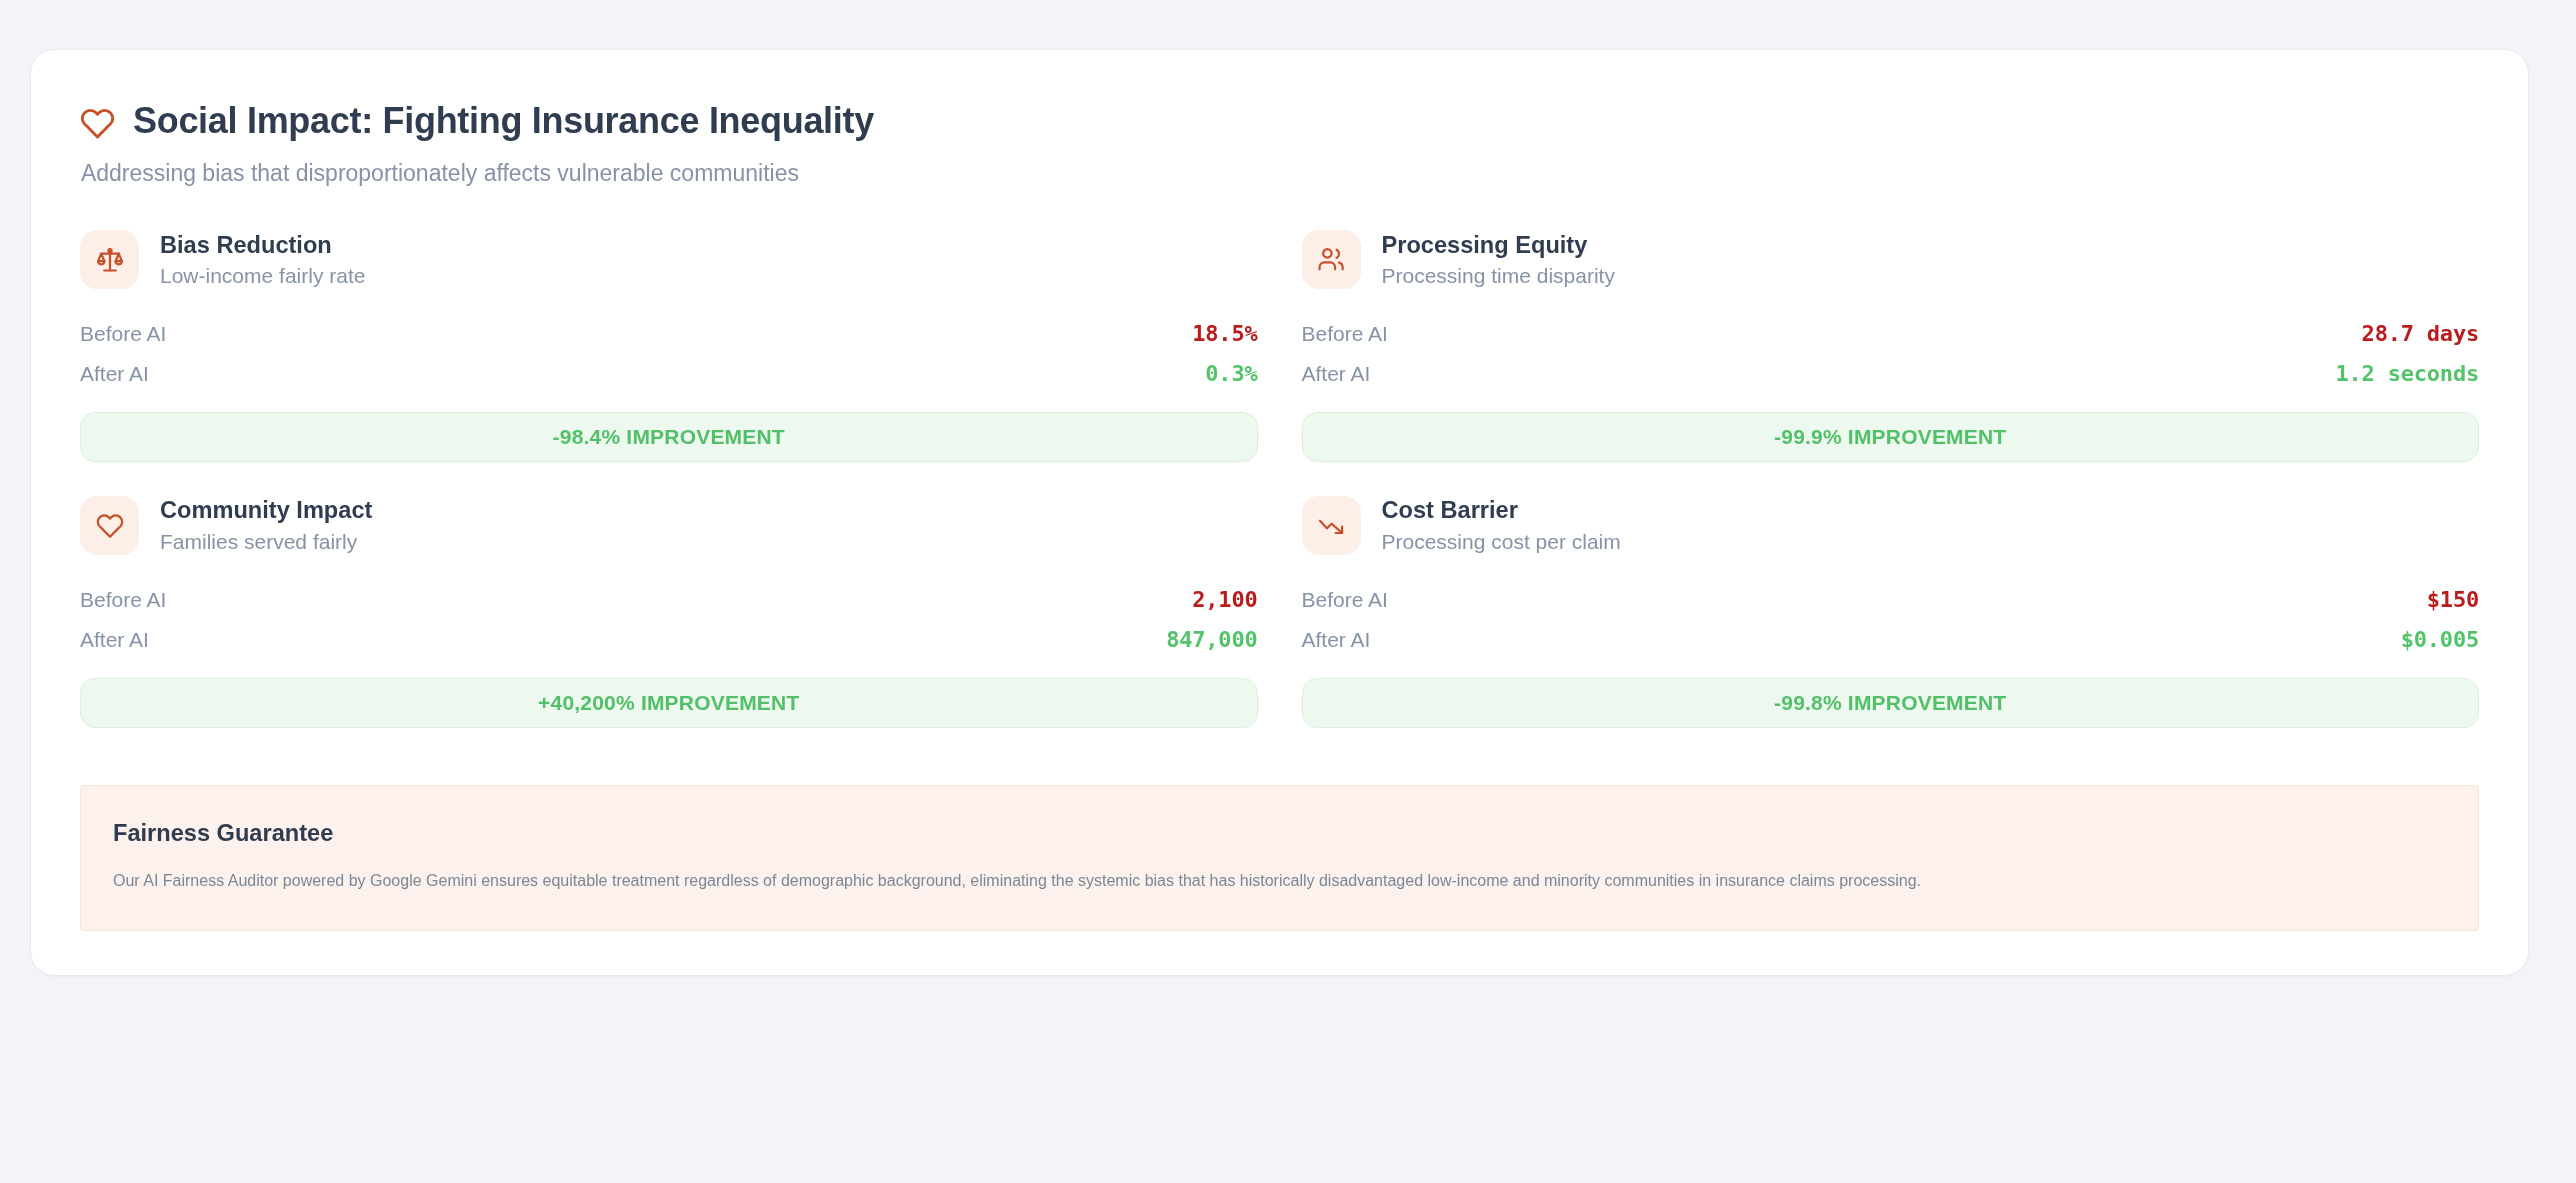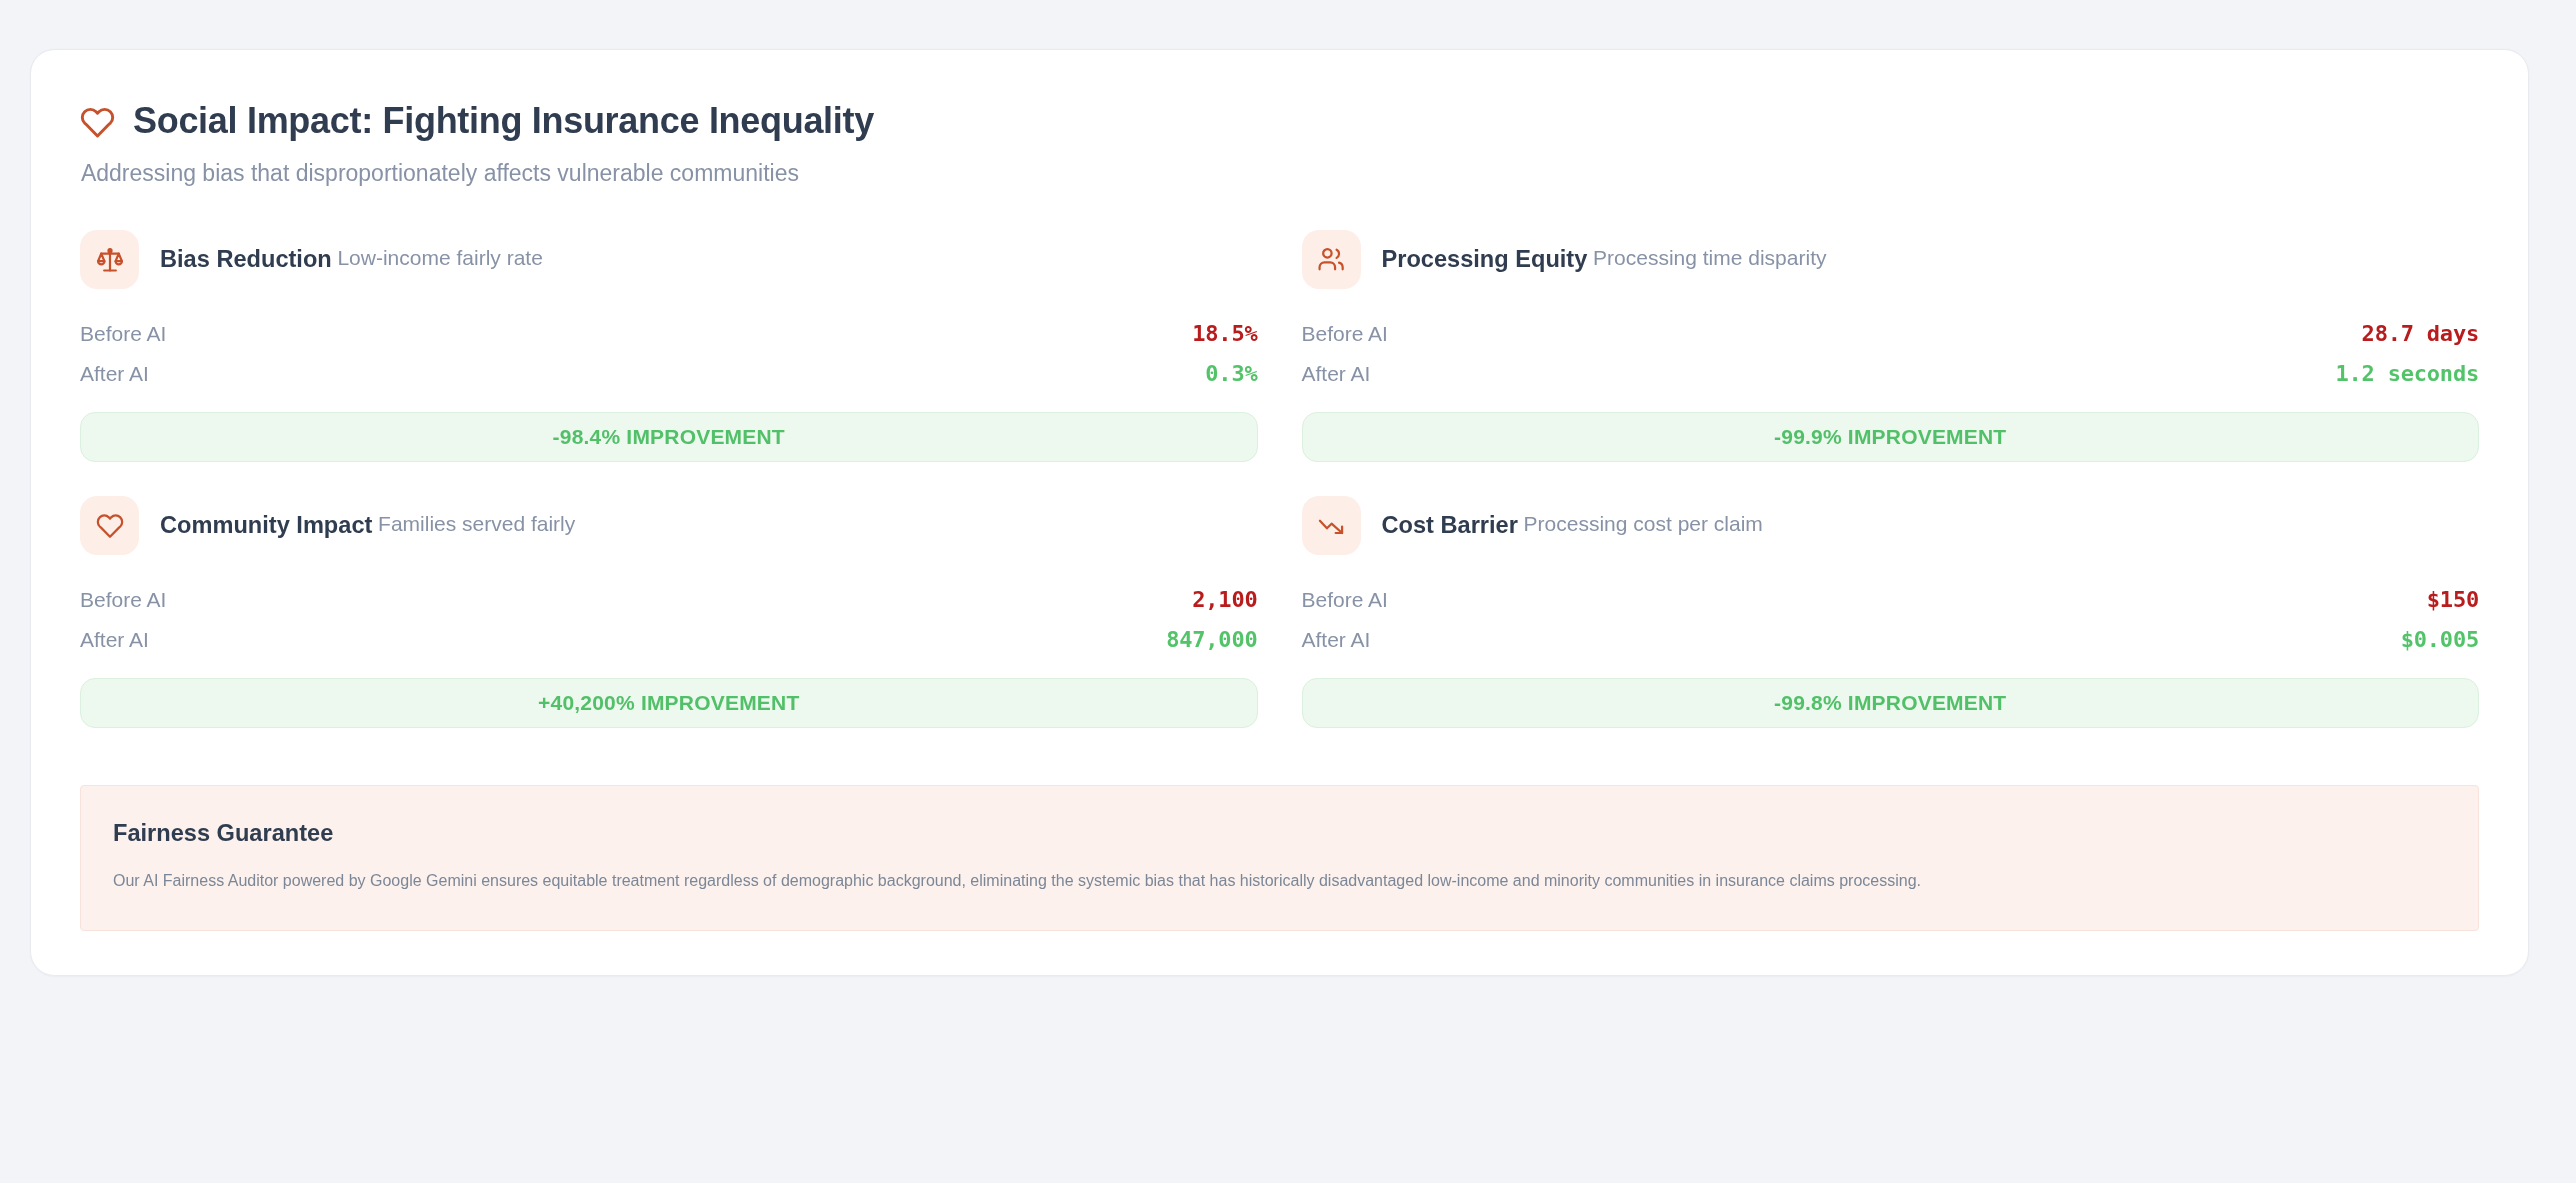--- a/index.html
+++ b/index.html
@@ -25,21 +25,21 @@
     border-radius: 24.6px;
     padding: 51px 49px 44px 49px;
     box-shadow: 0 0.9px 1.9px rgba(16, 24, 40, 0.03);
   }
 
   
   .panel-header { margin-bottom: 9.5px; }
 
   .title-row {
     display: flex;
-    align-items: flex-start;
+    align-items: flex-end;
     gap: 18px;
   }
 
   .heart-title-icon {
     width: 35px;
     height: 35px;
     flex: 0 0 auto;
     display: block;
     margin-top: 3.8px;
   }
@@ -87,21 +87,21 @@
     align-items: center;
     justify-content: center;
   }
 
   .metric-icon-box svg {
     width: 28px;
     height: 28px;
     display: block;
   }
 
-  .metric-head-text { display: flex; flex-direction: row; gap: 5.7px; }
+  .metric-head-text { display: flex; flex-direction: column; gap: 5.7px; }
 
   .metric-name {
     font-size: 23.6px;
     font-weight: 700;
     color: #303d50;
     line-height: 1.15;
   }
 
   .metric-desc {
     font-size: 21px;

